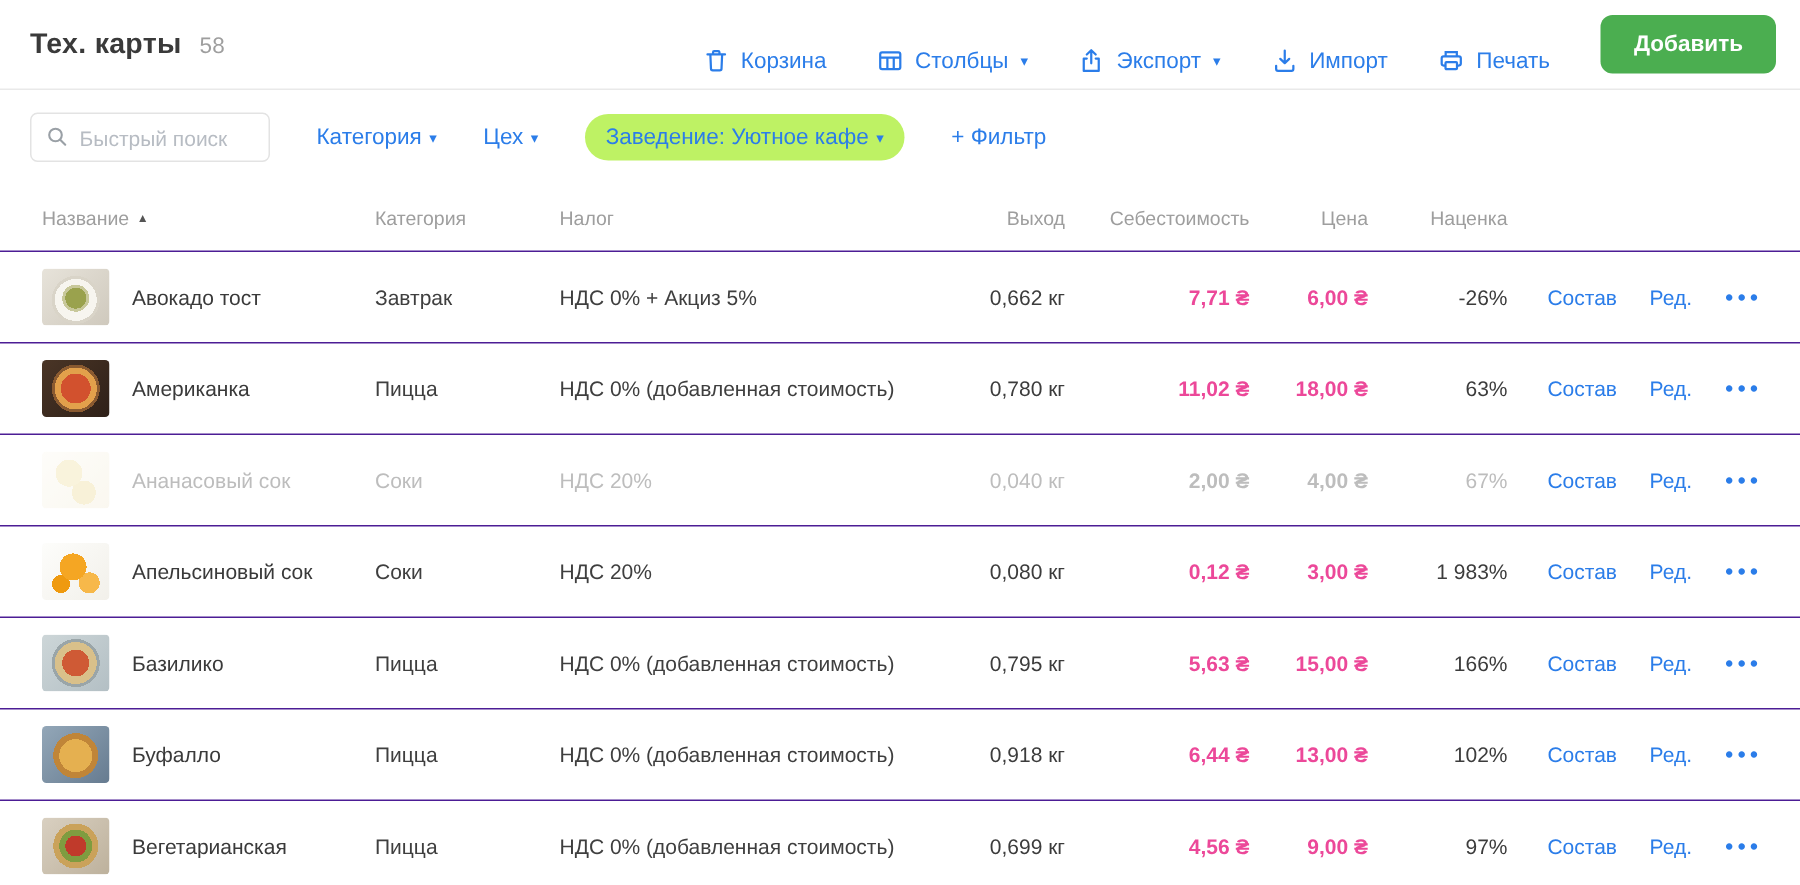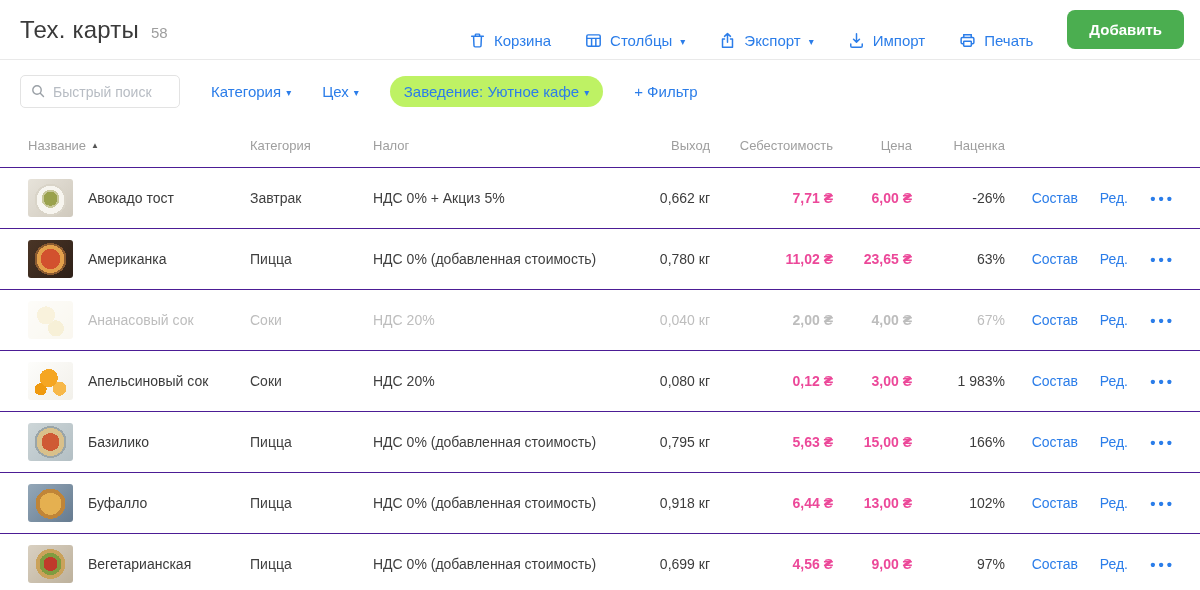--- a/index.html
+++ b/index.html
@@ -3,21 +3,21 @@
 <meta charset="utf-8">
 <style>
   * { margin:0; padding:0; box-sizing:border-box; }
   html,body { width:1200px; height:590px; overflow:hidden; background:#fff;
     font-family:"Liberation Sans","DejaVu Sans",sans-serif; color:#3d3d3d; }
 
   
   .topbar { height:60px; display:flex; align-items:center; justify-content:space-between;
     padding:0 16px 0 20px; border-bottom:1px solid #e9e9e9; }
   .title-wrap { display:flex; align-items:baseline; gap:12px; }
-  .page-title { font-size:24px; font-weight:400; color:#3a3a3a; letter-spacing:.2px; }
+  .page-title { font-size:19px; font-weight:700; color:#3a3a3a; letter-spacing:.2px; }
   .page-count { font-size:15px; color:#9e9e9e; }
   .toolbar { display:flex; align-items:flex-end; gap:34px; }
   .tb-btn { display:flex; align-items:center; gap:8px; color:#2b7de9; font-size:15px;
     cursor:pointer; background:none; border:none; font-family:inherit; }
   .tb-btn svg { display:block; }
   .caret { font-size:10px; line-height:1; transform:translateY(1px); }
   .caret::after { content:"▾"; }
   .add-btn { background:#4bae50; color:#fff; font-size:15px; font-weight:600;
     border:none; border-radius:8px; padding:11px 22px; cursor:pointer; font-family:inherit; }
 
@@ -204,21 +204,21 @@
 
   <div class="grid-cols row">
     <div class="cell">
       <div class="thumb thumb-pizza"></div>
     </div>
     <div class="cell c-name">Американка</div>
     <div class="cell c-cat">Пицца</div>
     <div class="cell c-tax">НДС 0% (добавленная стоимость)</div>
     <div class="cell c-num">0,780 кг</div>
     <div class="cell c-num c-cost">11,02 ₴</div>
-    <div class="cell c-num c-price">23,65 ₴</div>
+    <div class="cell c-num c-price">18,00 ₴</div>
     <div class="cell c-num">63%</div>
     <div class="cell c-link"><a class="link">Состав</a></div>
     <div class="cell c-link"><a class="link">Ред.</a></div>
     <div class="cell c-dots"><span class="dots">•••</span></div>
   </div>
 
   <div class="grid-cols row inactive">
     <div class="cell">
       <div class="thumb thumb-pineapple"></div>
     </div>

